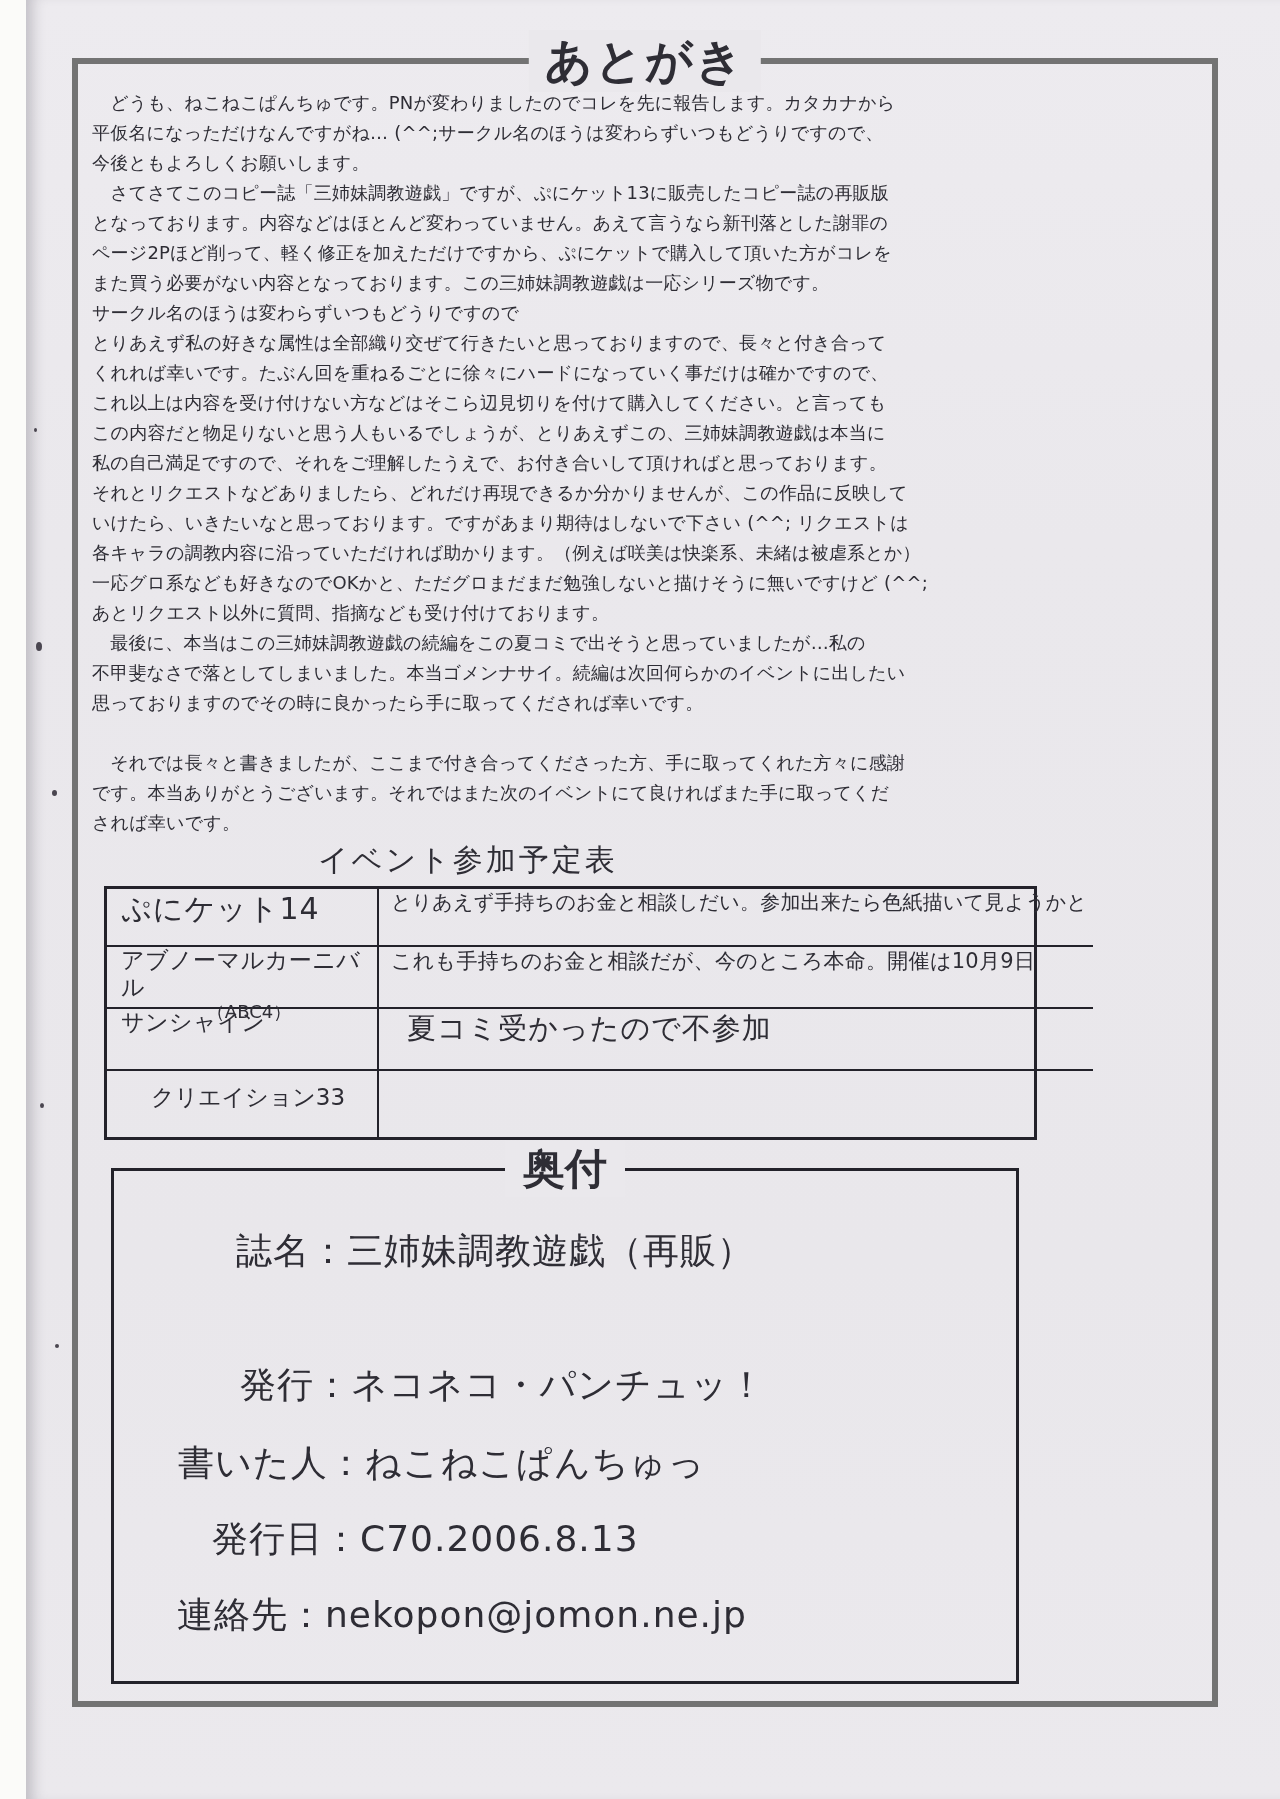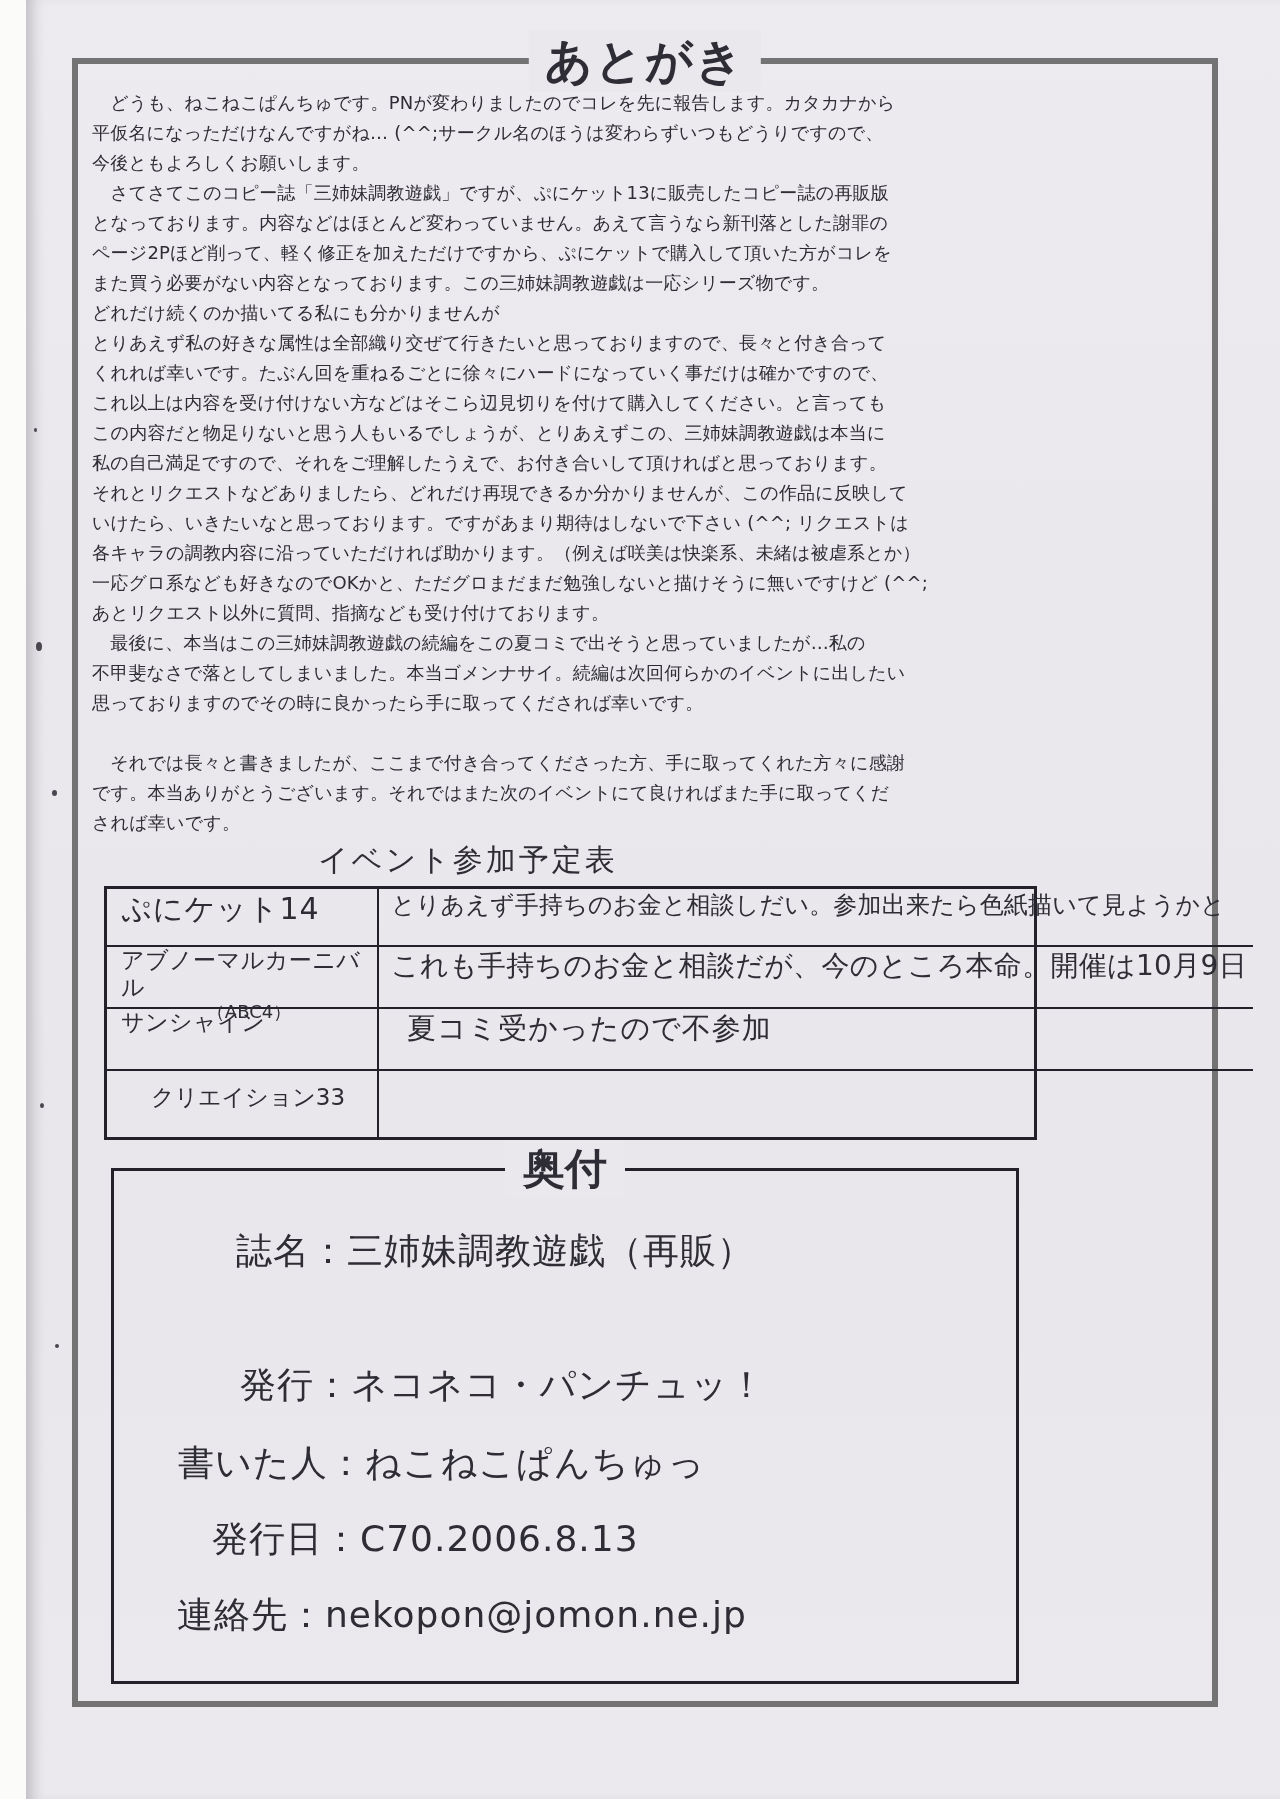--- a/index.html
+++ b/index.html
@@ -76,22 +76,22 @@
   .ev-note { padding-left: 12px; padding-right: 6px; }
   .row-last { border-bottom: none; }
   .r1 { height: 58px; }
   .r2 { height: 62px; }
   .r3 { height: 62px; gap: 48px; }
   .r4 { height: 66px; }
   .ev-big   { font-size: 30px; letter-spacing: 1px; }
   .ev-med   { font-size: 23px; letter-spacing: 0.5px; line-height: 27px; }
   .ev-sub-c { font-size: 18px; text-align: center; line-height: 22px; }
   .ev-sub-i { font-size: 23px; line-height: 27px; padding-left: 30px; }
-  .note-sm  { font-size: 24px; letter-spacing: 0.2px; white-space: nowrap; }
-  .note-md  { font-size: 28px; letter-spacing: 0.3px; white-space: nowrap; }
+  .note-sm  { font-size: 20px; letter-spacing: 0.2px; white-space: nowrap; }
+  .note-md  { font-size: 21px; letter-spacing: 0.3px; white-space: nowrap; }
   .note-lg  { font-size: 29px; letter-spacing: 1px; padding-left: 16px; }
 
   
   .colophon {
     position: relative;
     width: 908px;
     margin: 28px 0 0 33px;
     border: 3px solid #23222a;
     padding: 56px 0 42px 0;
   }
@@ -134,21 +134,21 @@
   <div class="frame-title">あとがき</div>
 
   <div class="body-text">
     <div class="line">　どうも、ねこねこぱんちゅです。PNが変わりましたのでコレを先に報告します。カタカナから</div>
     <div class="line">平仮名になっただけなんですがね… (^^;サークル名のほうは変わらずいつもどうりですので、</div>
     <div class="line">今後ともよろしくお願いします。</div>
     <div class="line">　さてさてこのコピー誌「三姉妹調教遊戯」ですが、ぷにケット13に販売したコピー誌の再販版</div>
     <div class="line">となっております。内容などはほとんど変わっていません。あえて言うなら新刊落とした謝罪の</div>
     <div class="line">ページ2Pほど削って、軽く修正を加えただけですから、ぷにケットで購入して頂いた方がコレを</div>
     <div class="line">また買う必要がない内容となっております。この三姉妹調教遊戯は一応シリーズ物です。</div>
-    <div class="line">どれだけ続くのか描いてる私にも分かりませんが</div>
+    <div class="line">サークル名のほうは変わらずいつもどうりですので</div>
     <div class="line">とりあえず私の好きな属性は全部織り交ぜて行きたいと思っておりますので、長々と付き合って</div>
     <div class="line">くれれば幸いです。たぶん回を重ねるごとに徐々にハードになっていく事だけは確かですので、</div>
     <div class="line">これ以上は内容を受け付けない方などはそこら辺見切りを付けて購入してください。と言っても</div>
     <div class="line">この内容だと物足りないと思う人もいるでしょうが、とりあえずこの、三姉妹調教遊戯は本当に</div>
     <div class="line">私の自己満足ですので、それをご理解したうえで、お付き合いして頂ければと思っております。</div>
     <div class="line">それとリクエストなどありましたら、どれだけ再現できるか分かりませんが、この作品に反映して</div>
     <div class="line">いけたら、いきたいなと思っております。ですがあまり期待はしないで下さい (^^; リクエストは</div>
     <div class="line">各キャラの調教内容に沿っていただければ助かります。（例えば咲美は快楽系、未緒は被虐系とか）</div>
     <div class="line">一応グロ系なども好きなのでOKかと、ただグロまだまだ勉強しないと描けそうに無いですけど (^^;</div>
     <div class="line">あとリクエスト以外に質問、指摘なども受け付けております。</div>

